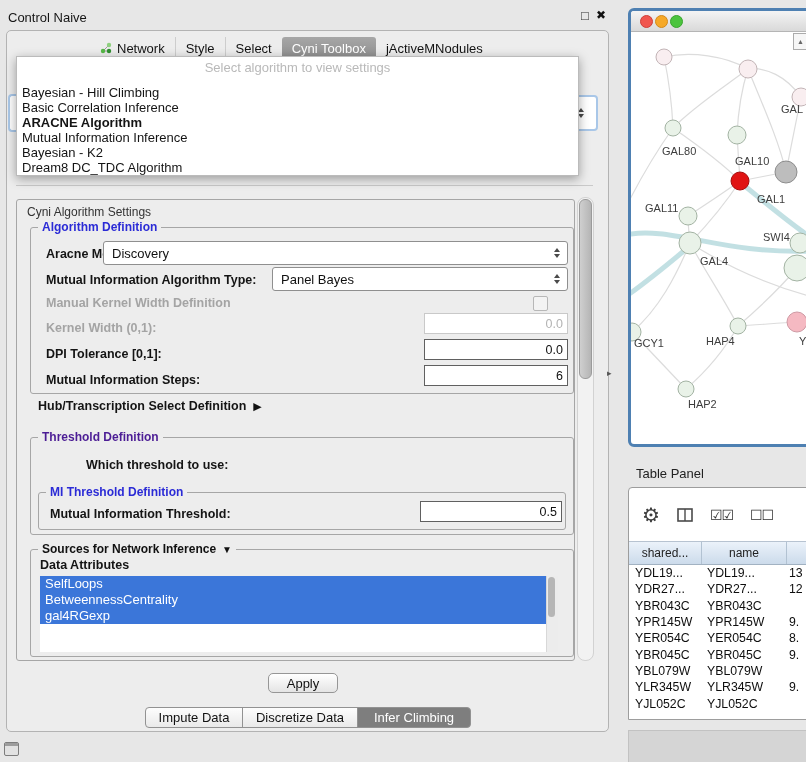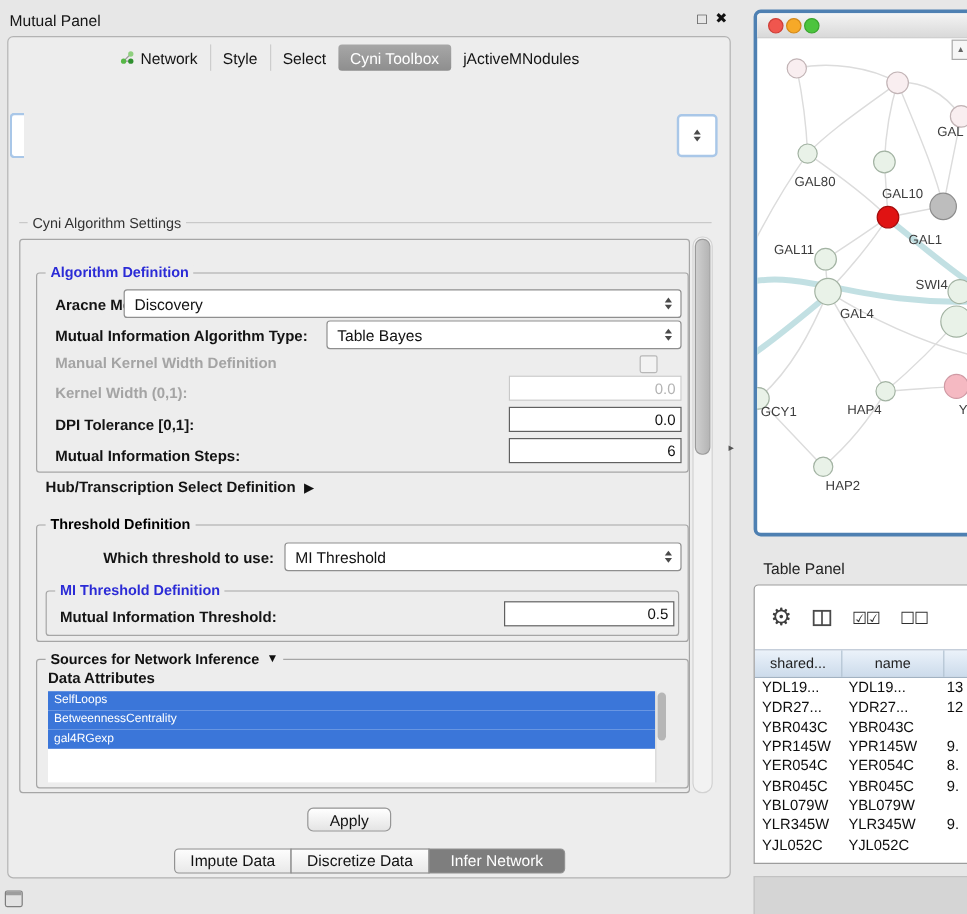--- a/index.html
+++ b/index.html
@@ -22,41 +22,41 @@
   .popup .mi{height:15px;line-height:15px;padding-left:5px;white-space:nowrap}
   .popup .mi.first{margin-top:9px}
   .popup .mi.bold{font-weight:bold}
   .fragL{background:#fff;border:2px solid #a9c7e8;border-right:none;border-radius:4px 0 0 4px}
   .fragR{background:#fff;border:2px solid #a9c7e8;border-radius:4px;display:flex;align-items:center;justify-content:center}
   .fragline{background:#c9c9c9}
   .group{border:1px solid #a6a6a6;border-radius:3px}
   .legend{font-size:12px;line-height:13px;background:#ededed;padding:0 4px;white-space:nowrap;z-index:2}
   .legend.plain{color:#333}
   .legend.blue{color:#2b2bd6;font-weight:bold}
-  .legend.green{color:#000000;font-weight:bold}
+  .legend.green{color:#4c1d95;font-weight:bold}
   .legend.black{color:#111;font-weight:bold;display:flex;gap:6px;align-items:center}
   .lbl{font-size:12.5px;font-weight:bold;color:#141414;white-space:nowrap;line-height:14px}
   .lbl.gray{color:#a4a4a4}
   .combo{height:22px;background:#fff;border:1px solid #8f8f8f;border-radius:3px;display:flex;align-items:center;
          padding-left:8px;font-size:13px;color:#111}
   .arrows{position:absolute;right:7px;top:50%;transform:translateY(-50%);display:flex;flex-direction:column;gap:2px}
   .fragR .arrows{position:static;transform:none}
   .tri-up{width:0;height:0;border-left:3.5px solid transparent;border-right:3.5px solid transparent;border-bottom:4px solid #4a4a4a}
   .tri-dn{width:0;height:0;border-left:3.5px solid transparent;border-right:3.5px solid transparent;border-top:4px solid #4a4a4a}
   .tinput{height:19px;border:1px solid #606060;background:#fff;font:12.5px "Liberation Sans",sans-serif;
           text-align:right;padding:0 4px;color:#111}
   .tinput.disabled{border-color:#c9c9c9;color:#b3b3b3}
   .cbox{width:13px;height:13px;border:1px solid #b7b7b7;background:#f3f3f3;border-radius:2px}
   .hubrow{display:flex;align-items:center;gap:7px}
   .hubrow .lblinline{font-size:12.5px;font-weight:bold;color:#141414}
   .disclosure{font-size:11px;color:#111}
   .sbtrack{background:#f2f2f2;border:1px solid #d2d2d2;border-radius:8px}
   .sbthumb{background:linear-gradient(90deg,#cfcfcf,#b5b5b5);border:1px solid #9b9b9b;border-radius:6px}
   .list{background:#fff}
-  .li{height:16px;line-height:16px;background:#3b76d9;color:#fff;font-size:10px;padding-left:5px;white-space:nowrap}
+  .li{height:16px;line-height:16px;background:#3b76d9;color:#fff;font-size:13px;padding-left:5px;white-space:nowrap}
   .listsb{background:#ececec;border-left:1px solid #d8d8d8}
   .listsbthumb{background:#b6b6b6;border-radius:4px}
   .applybtn{border:1px solid #969696;border-radius:5px;background:linear-gradient(#ffffff,#e4e4e4);
             font:13px "Liberation Sans",sans-serif;color:#111;padding:0}
   .btabs{display:flex;height:21px;font-size:13px}
   .btab{display:flex;align-items:center;justify-content:center;border:1px solid #929292;
         background:linear-gradient(#fdfdfd,#e9e9e9);color:#111;margin-left:-1px}
   .btab.first{border-radius:4px 0 0 4px;margin-left:0}
   .btab.last{border-radius:0 4px 4px 0}
   .btab.selected{background:#7e7e7e;color:#fff}
@@ -96,21 +96,21 @@
   .npk{fill:#f5b9c2;stroke:#cf9aa4}
   .nred{fill:#e01313;stroke:#a50c0c}
   .ngr{fill:#bdbdbd;stroke:#8d8d8d}
   svg text{font:11px "Liberation Sans",sans-serif;fill:#3d3d3d}
 </style>
 </head>
 <body>
 
 <div id="root">
 
-  <span class="abs wtitle" style="left:8px;top:10px">Mutual Panel</span>
+  <span class="abs wtitle" style="left:8px;top:10px">Control Naive</span>
   <span class="abs wicon" style="left:581px;top:9px">□</span>
   <span class="abs wicon close" style="left:596px;top:9px">✖</span>
 
   <div class="abs surface" style="left:6px;top:30px;width:601px;height:700px"></div>
 
   <div class="abs tabbar" style="left:90px;top:37px">
     <div class="tab">
       <svg width="12" height="12" viewBox="0 0 12 12">
         <path d="M3 9 L9 3 M3 9 L9 9" stroke="#9a9a9a" stroke-width="1" fill="none"></path>
         <circle cx="3" cy="9" r="2.2" fill="#57b847"></circle>
@@ -136,40 +136,40 @@
   <div class="abs fragL" style="left:8px;top:94px;width:10px;height:34px"></div>
   <div class="abs fragR" style="left:564px;top:95px;width:30px;height:32px">
     <span class="arrows">
         <i class="tri-up"></i>
         <i class="tri-dn"></i>
       </span>
   </div>
   <div class="abs fragline" style="left:16px;top:185px;width:577px;height:1px"></div>
 
   <div class="abs group" style="left:16px;top:199px;width:557px;height:460px"></div>
-  <span class="abs legend plain" style="left:23px;top:180px">Cyni Algorithm Settings</span>
+  <span class="abs legend plain" style="left:23px;top:206px">Cyni Algorithm Settings</span>
 
   <div class="abs sbtrack" style="left:577px;top:197px;width:15px;height:462px"></div>
   <div class="abs sbthumb" style="left:579px;top:199px;width:11px;height:178px"></div>
 
   <div class="abs group" style="left:30px;top:227px;width:542px;height:165px"></div>
   <span class="abs legend blue" style="left:38px;top:221px">Algorithm Definition</span>
 
   <span class="abs lbl" style="left:46px;top:247px">Aracne Mode:</span>
   <div class="abs combo" style="left:103px;top:241px;width:455px">
     <span>Discovery</span>
     <span class="arrows">
         <i class="tri-up"></i>
         <i class="tri-dn"></i>
       </span>
   </div>
 
   <span class="abs lbl" style="left:46px;top:273px">Mutual Information Algorithm Type:</span>
   <div class="abs combo" style="left:272px;top:267px;width:286px">
-    <span>Table Bayes</span>
+    <span>Panel Bayes</span>
     <span class="arrows">
         <i class="tri-up"></i>
         <i class="tri-dn"></i>
       </span>
   </div>
 
   <span class="abs lbl gray" style="left:46px;top:296px">Manual Kernel Width Definition</span>
   <div class="abs cbox" style="left:533px;top:296px"></div>
 
   <span class="abs lbl gray" style="left:46px;top:321px">Kernel Width (0,1):</span>
@@ -183,27 +183,20 @@
 
   <div class="abs hubrow" style="left:38px;top:399px">
     <span class="lblinline">Hub/Transcription Select Definition</span>
     <span class="disclosure">▶</span>
   </div>
 
   <div class="abs group" style="left:30px;top:437px;width:542px;height:96px"></div>
   <span class="abs legend green" style="left:38px;top:431px">Threshold Definition</span>
 
   <span class="abs lbl" style="left:86px;top:458px">Which threshold to use:</span>
-  <div class="abs combo" style="left:237px;top:452px;width:321px">
-    <span>MI Threshold</span>
-    <span class="arrows">
-        <i class="tri-up"></i>
-        <i class="tri-dn"></i>
-      </span>
-  </div>
 
   <div class="abs group" style="left:38px;top:492px;width:526px;height:36px"></div>
   <span class="abs legend blue" style="left:46px;top:486px">MI Threshold Definition</span>
   <span class="abs lbl" style="left:50px;top:507px">Mutual Information Threshold:</span>
   <input class="abs tinput" style="left: 420px; top: 501px; width: 132px;" readonly="" value="0.5">
 
   <div class="abs group" style="left:30px;top:549px;width:542px;height:106px"></div>
   <div class="abs legend black" style="left:38px;top:543px">
     <span>Sources for Network Inference</span>
     <span style="font-size:10px">▼</span>
@@ -211,26 +204,26 @@
   <span class="abs lbl" style="left:40px;top:558px">Data Attributes</span>
 
   <div class="abs list" style="left:40px;top:576px;width:506px;height:76px">
     <div class="li">SelfLoops</div>
     <div class="li">BetweennessCentrality</div>
     <div class="li">gal4RGexp</div>
   </div>
   <div class="abs listsb" style="left:546px;top:576px;width:11px;height:76px"></div>
   <div class="abs listsbthumb" style="left:548px;top:577px;width:7px;height:40px"></div>
 
-  <button class="abs applybtn" style="left:256px;top:673px;width:70px;height:20px">Apply</button>
+  <button class="abs applybtn" style="left:268px;top:673px;width:70px;height:20px">Apply</button>
 
   <div class="abs btabs" style="left:145px;top:707px">
     <div class="btab first" style="width:96px">Impute Data</div>
     <div class="btab" style="width:114px">Discretize Data</div>
-    <div class="btab selected last" style="width:112px">Infer Network</div>
+    <div class="btab selected last" style="width:112px">Infer Climbing</div>
   </div>
 
   <div class="abs miniwin" style="left:4px;top:742px"></div>
   <span class="abs splitter" style="left:607px;top:368px">▸</span>
 
   <div class="abs netwin" style="left:628px;top:8px;width:186px;height:433px">
     <div class="nettitle">
       <span class="light red"></span>
       <span class="light yellow"></span>
       <span class="light green"></span>
@@ -356,14 +349,23 @@
       <div class="trow">
           <div class="td c1">YJL052C</div>
           <div class="td c2">YJL052C</div>
           <div class="td c3"></div>
         </div>
     </div>
   </div>
 
   <div class="abs grayblock" style="left:628px;top:730px;width:180px;height:34px"></div>
 
+  <div class="popup">
+    <div class="ph">Select algorithm to view settings</div>
+    <div class="mi first">Bayesian - Hill Climbing</div>
+    <div class="mi">Basic Correlation Inference</div>
+    <div class="mi bold">ARACNE Algorithm</div>
+    <div class="mi">Mutual Information Inference</div>
+    <div class="mi">Bayesian - K2</div>
+    <div class="mi">Dream8 DC_TDC Algorithm</div>
+  </div>
 
 </div>
 
 </body></html>

